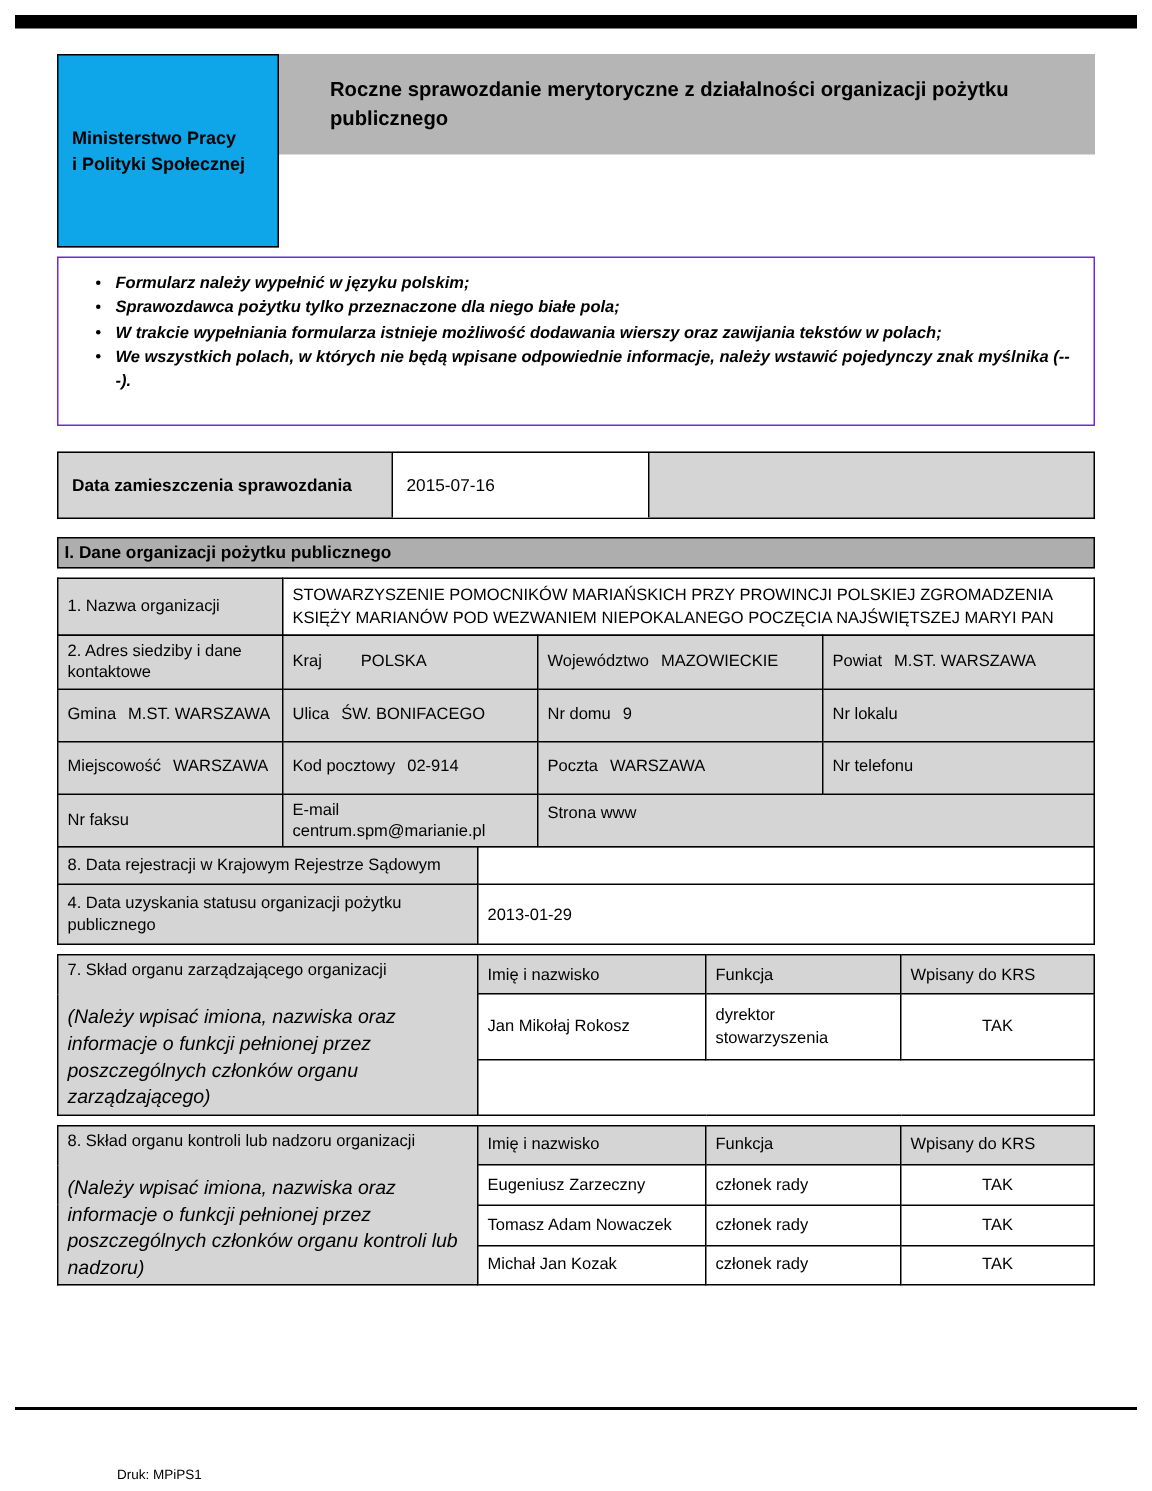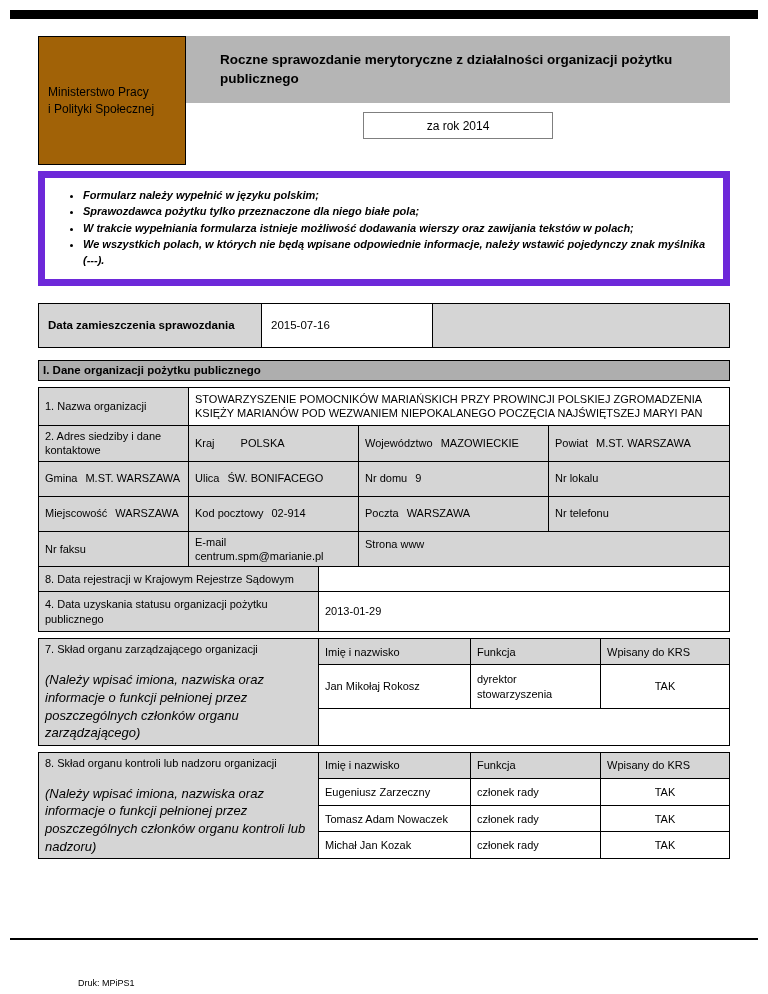--- a/index.html
+++ b/index.html
@@ -7,39 +7,39 @@
   body {
     width:768px; height:994px; position:relative;
     font-family:"Liberation Sans", sans-serif; color:#000;
   }
   .top-bar { position:absolute; left:10px; top:10px; width:748px; height:9px; background:#000; }
   .content { position:absolute; left:38px; top:36px; width:692px; }
 
   
   .header { display:flex; align-items:stretch; }
   .ministry-box {
-    width:148px; min-height:129px; border:1px solid #000; background:#a16207;
+    width:148px; min-height:129px; border:1px solid #000; background:#0ea5e9;
     display:flex; flex-direction:column; justify-content:center;
-    padding:8px 4px 8px 9px; font-weight:normal; font-size:12px; line-height:1.35;
+    padding:8px 4px 8px 9px; font-weight:bold; font-size:12px; line-height:1.35;
   }
   .header-right { flex:1; display:flex; flex-direction:column; }
   .title-box {
     background:var(--header_gray,#b5b5b5); min-height:67px;
     display:flex; align-items:center; justify-content:center; 
     font-weight:bold; font-size:13.5px; line-height:1.4; padding:6px 34px;
   }
   .year-row { flex:1; display:flex; justify-content:center; align-items:flex-start; padding-top:9px; }
   .year-box {
     width:190px; height:27px; border:1px solid #7f7f7f; background:#fff;
     display:flex; align-items:center; justify-content:center; font-size:12px;
   }
 
   
   .instructions {
-    margin-top:6px; border:7px solid #6d28d9; min-height:113px;
+    margin-top:6px; border:1px solid #6d28d9; min-height:113px;
     padding:10px 14px 10px 14px; font-size:11px;
   }
   .instructions ul { list-style:disc; padding-left:24px; }
   .instructions li { font-style:italic; font-weight:bold; line-height:1.4; margin-bottom:1px; }
 
   
   .date-band {
     margin-top:17px; height:45px; border:1px solid #000;
     background:var(--cell_gray,#d5d5d5); display:flex; align-items:stretch; font-size:11.5px;
   }
@@ -91,23 +91,20 @@
 
 <div class="content">
 
   <div class="header">
     <div class="ministry-box">
       <div>Ministerstwo Pracy</div>
       <div>i Polityki Społecznej</div>
     </div>
     <div class="header-right">
       <div class="title-box">Roczne sprawozdanie merytoryczne z działalności organizacji pożytku publicznego</div>
-      <div class="year-row">
-        <div class="year-box">za rok 2014</div>
-      </div>
     </div>
   </div>
 
   <div class="instructions">
     <ul>
       <li>Formularz należy wypełnić w języku polskim;</li>
       <li>Sprawozdawca pożytku tylko przeznaczone dla niego białe pola;</li>
       <li>W trakcie wypełniania formularza istnieje możliwość dodawania wierszy oraz zawijania tekstów w polach;</li>
       <li>We wszystkich polach, w których nie będą wpisane odpowiednie informacje, należy wstawić pojedynczy znak myślnika (---).</li>
     </ul>

